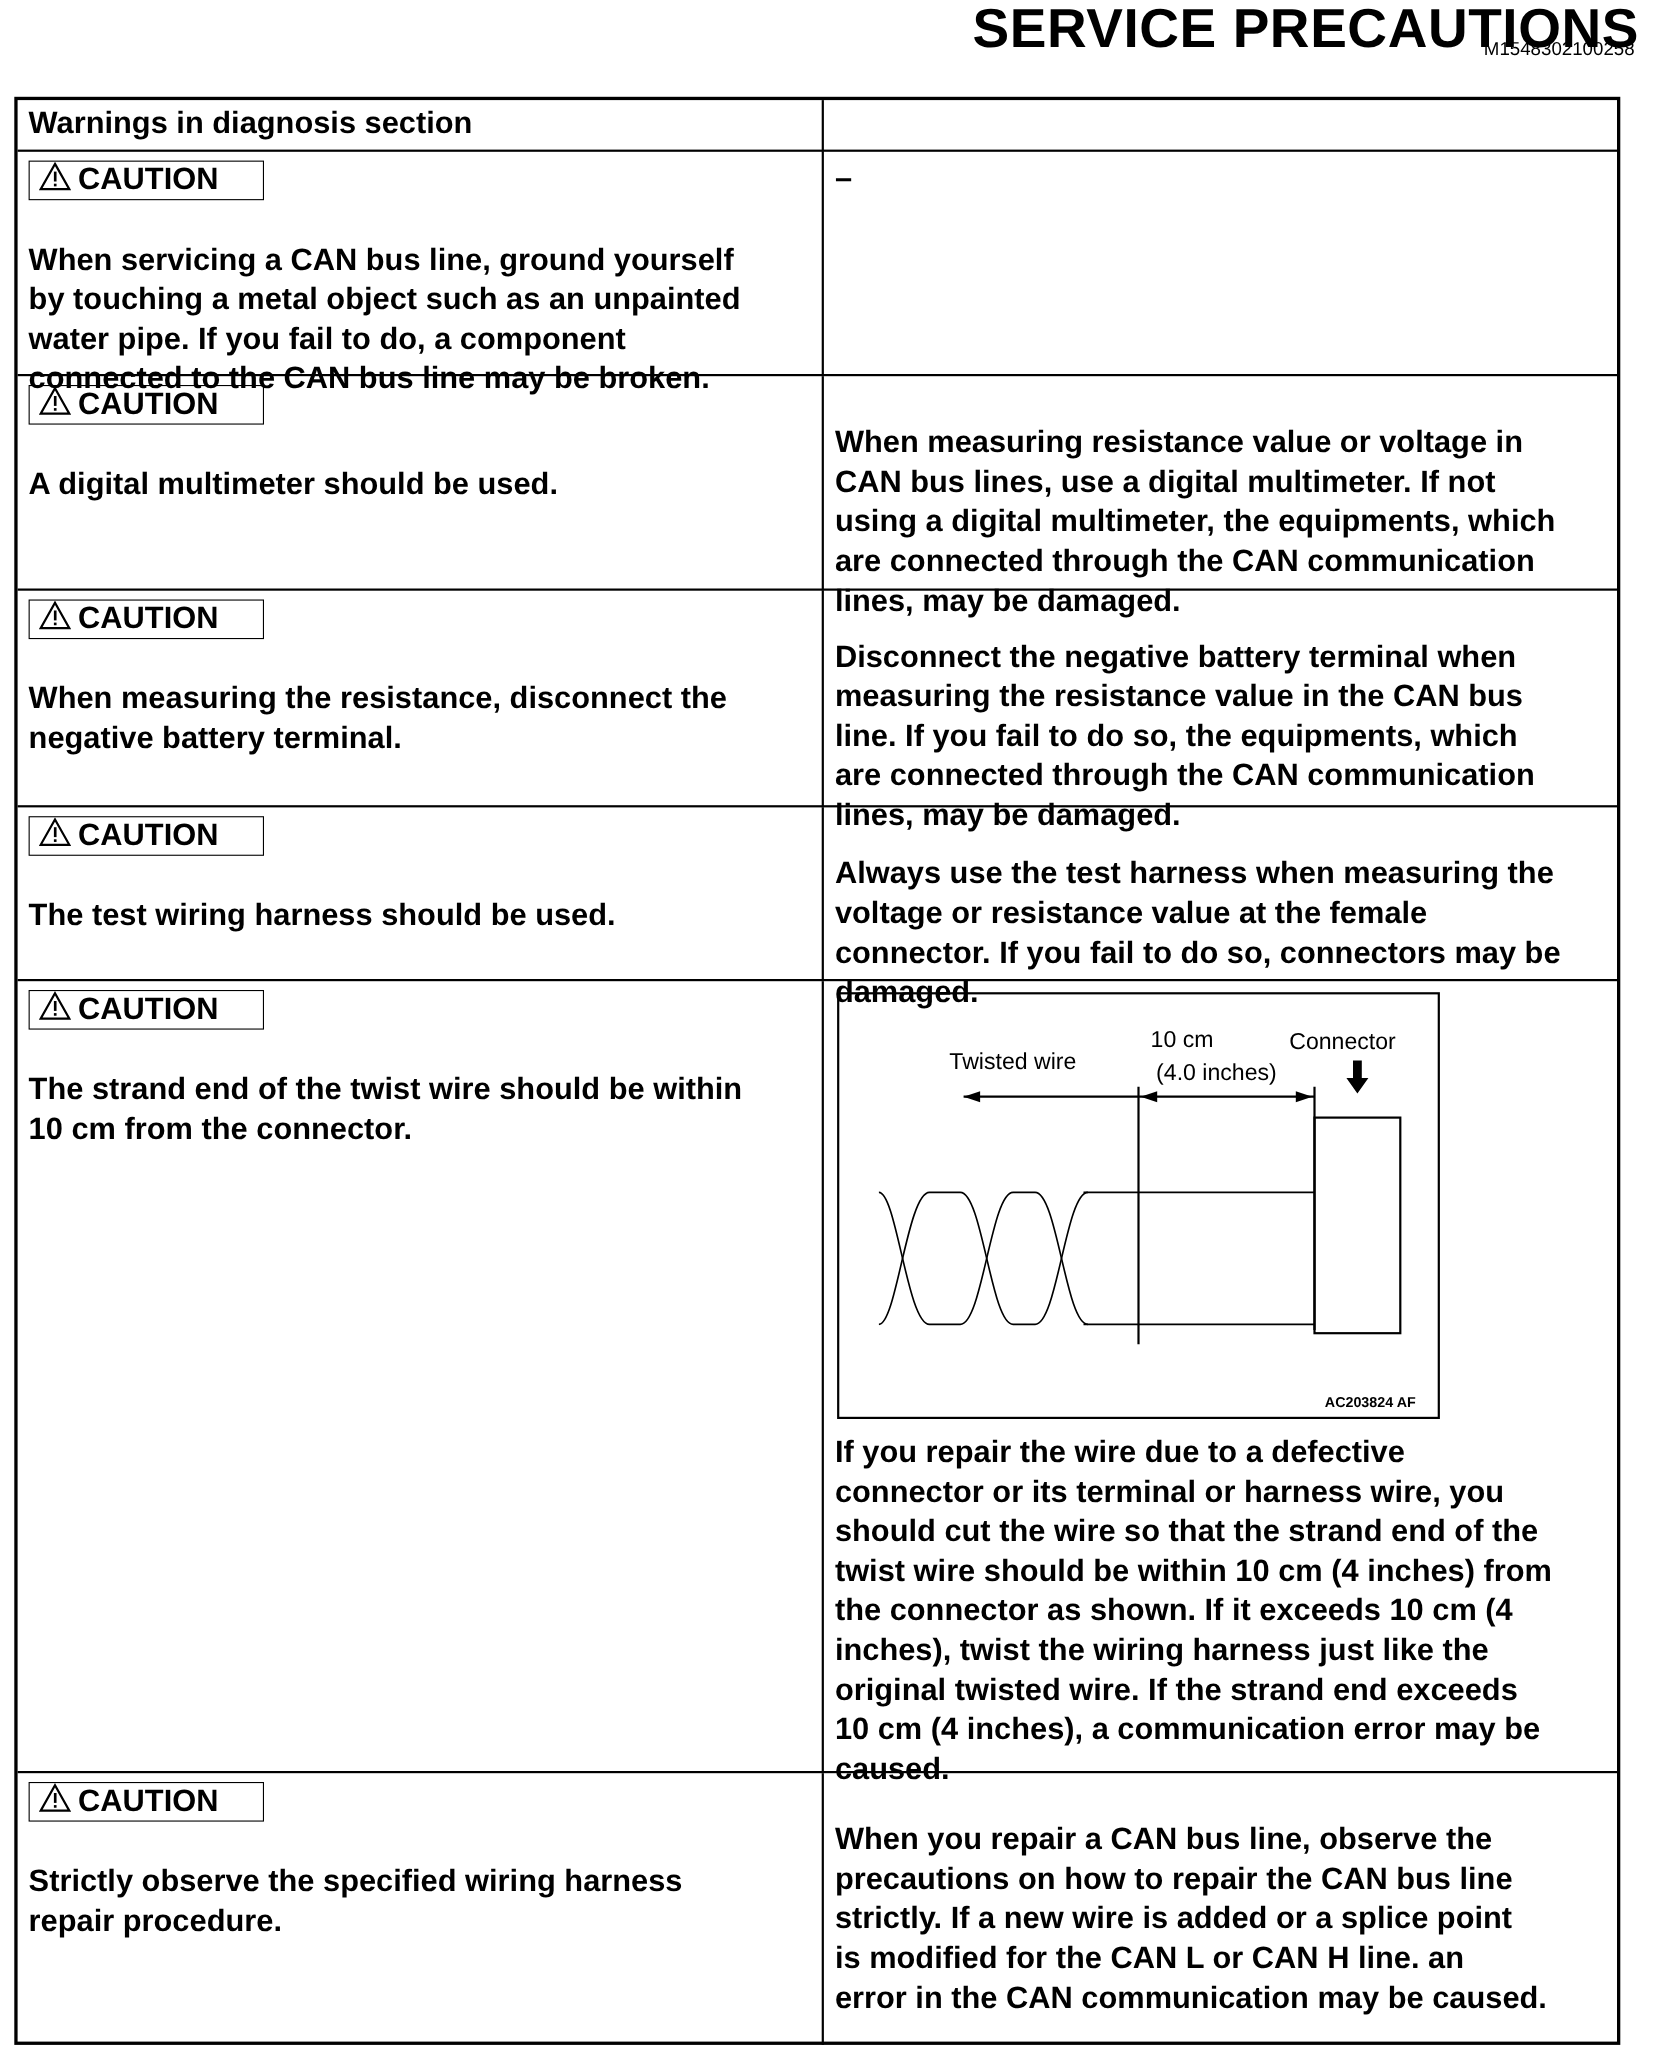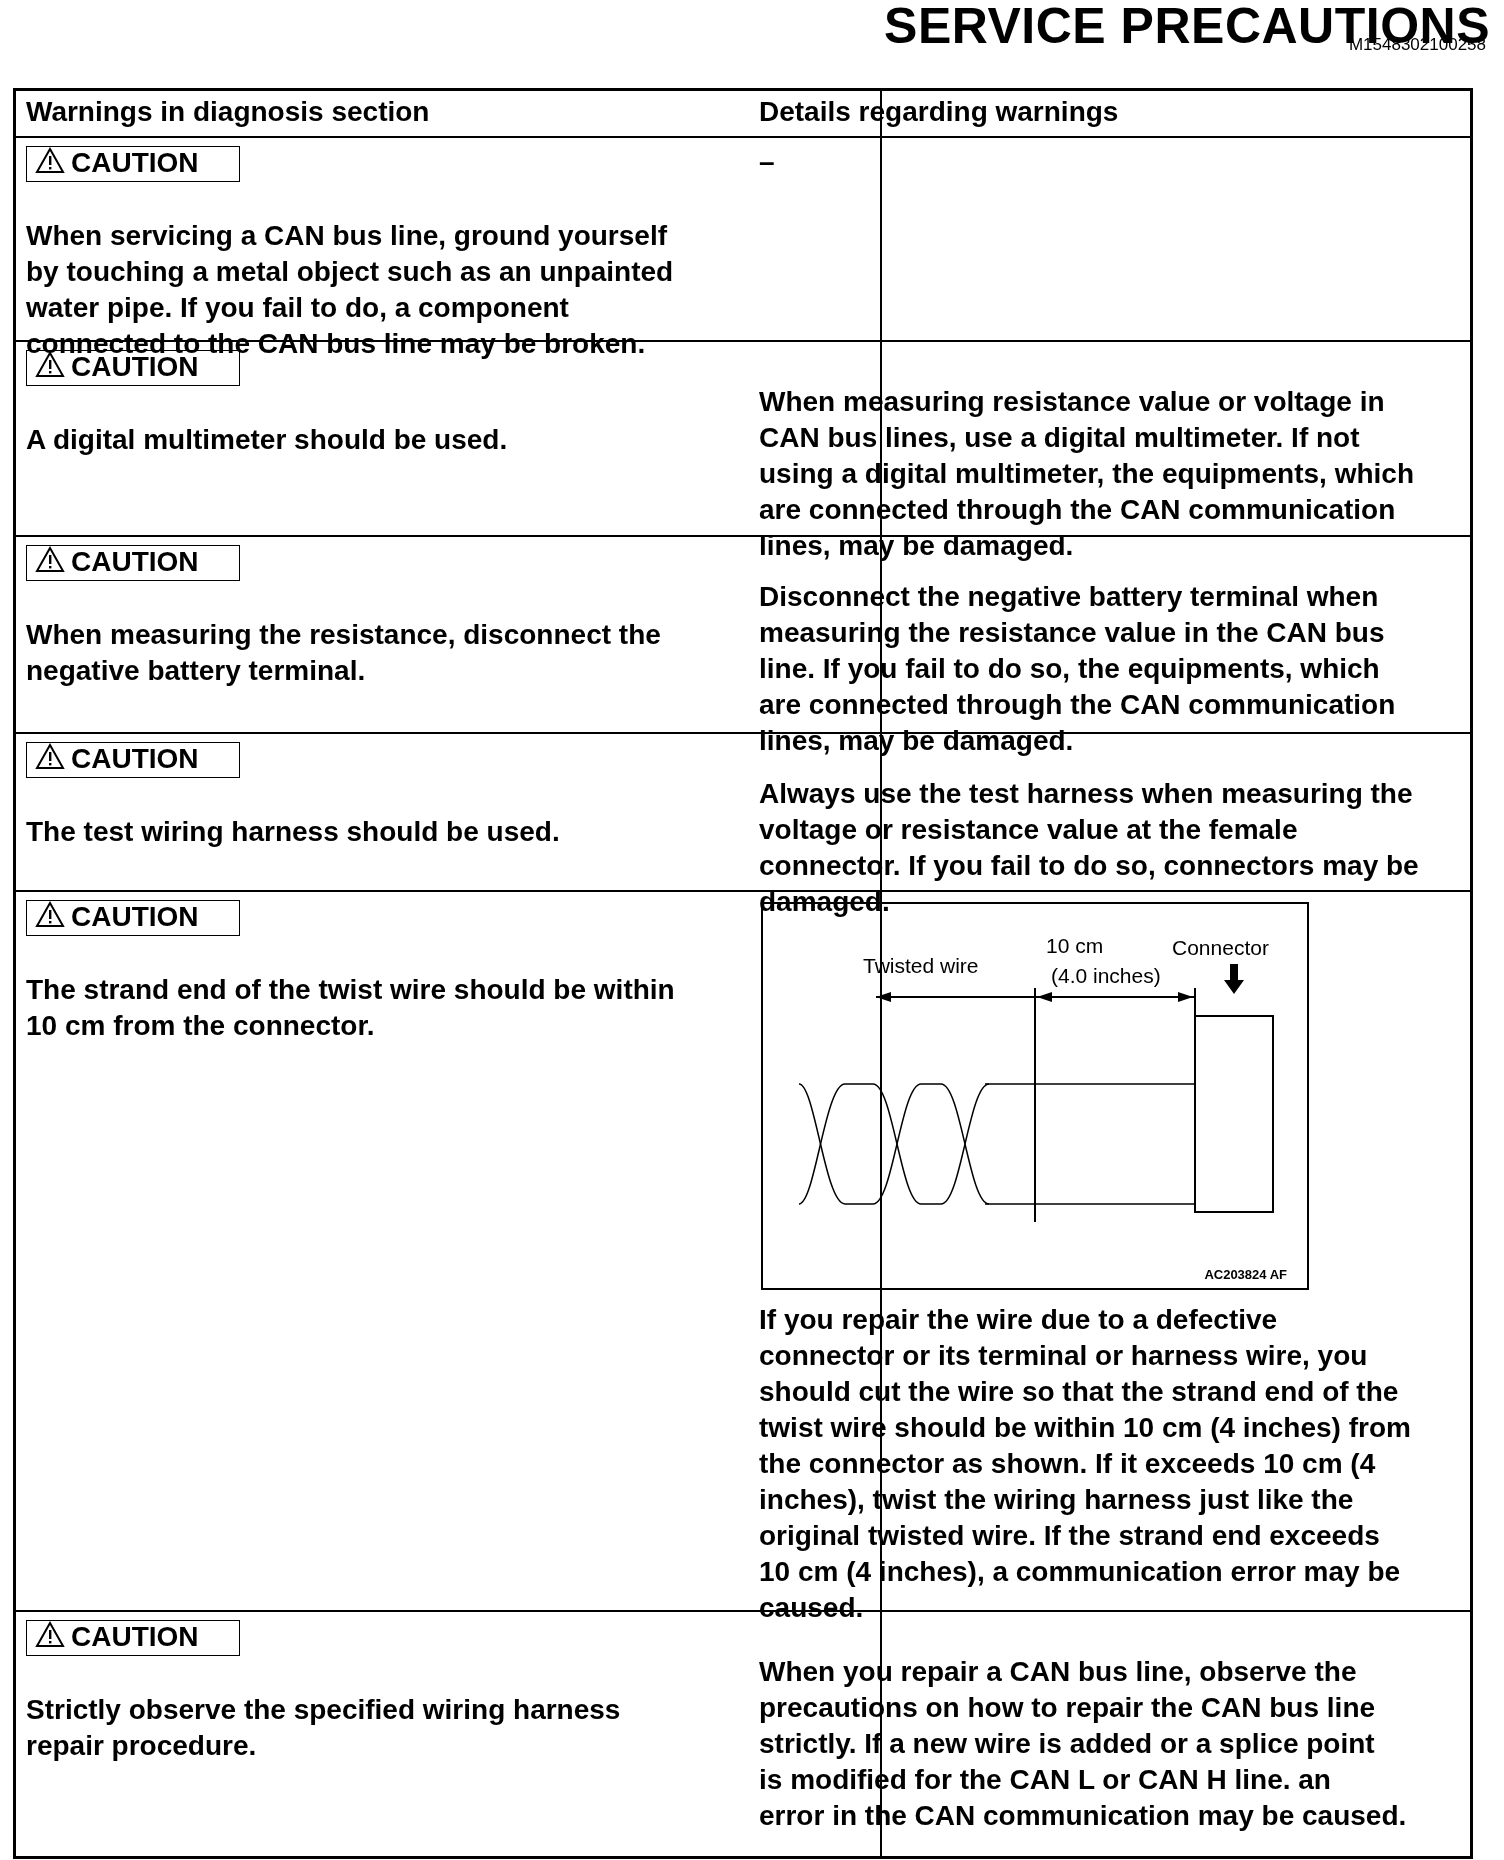--- a/index.html
+++ b/index.html
@@ -6,21 +6,21 @@
   body { width:1504px; height:1860px; position:relative; overflow:hidden;
          font-family:"Liberation Sans", sans-serif; color:#000; }
   .title { position:absolute; left:0; width:1490px; top:0; text-align:right;
            font-weight:bold; font-size:50px; line-height:52px; letter-spacing:0.5px; }
   .docid { position:absolute; right:18px; top:35px; font-size:17px; line-height:20px; }
   .tbl { position:absolute; left:13px; top:88px; width:1460px; height:1771px;
          border:3px solid #000; box-sizing:border-box; }
   .row { position:absolute; left:0; width:100%; box-sizing:border-box; border-top:2px solid #000; }
   .row.first { border-top:none; }
   .cell { position:absolute; top:0; bottom:0; box-sizing:border-box; }
-  .cell.left { left:0; width:866px; border-right:2px solid #000; padding:8px 10px; }
+  .cell.left { left:0; width:733px; border-right:2px solid #000; padding:8px 10px; }
   .cell.right { left:733px; right:0; padding:6px 10px 6px 10px; }
   .hdr { font-weight:bold; font-size:28px; line-height:30px; }
   .caution { display:inline-flex; align-items:flex-start; border:1.5px solid #000; height:36px;
              width:214px; box-sizing:border-box; padding-left:8px; font-weight:bold; font-size:28px; }
   .caution svg { width:30px; height:27px; margin-right:6px; }
   .txt { font-weight:bold; font-size:28px; line-height:36px; white-space:pre-line;margin-top:36px; }
   .dash { font-weight:bold; font-size:28px; line-height:36px; }
   .diagram { position:relative; width:548px; height:388px; border:2px solid #000; box-sizing:border-box;
              margin-top:4px; margin-left:12px; }
   .diagram svg { position:absolute; left:0; top:0; }
@@ -30,21 +30,20 @@
 </head>
 <body>
 
 <div class="title">SERVICE PRECAUTIONS</div>
 <div class="docid">M1548302100258</div>
 
 <div class="tbl">
 
   <div class="row first" style="top:0;height:47px;">
     <div class="cell left hdr" style="padding-top:6px;">Warnings in diagnosis section</div>
-    <div class="cell right hdr" style="padding-top:6px;">Details regarding warnings</div>
   </div>
 
   <div class="row" style="top:45px;height:206px;">
     <div class="cell left">
       <div class="caution">
         <svg viewBox="0 0 30 27">
             <path d="M15 2 L28 25 L2 25 Z" fill="none" stroke="#000" stroke-width="2"></path>
             <rect x="14" y="9" width="2.4" height="9" fill="#000"></rect>
             <rect x="14" y="20" width="2.4" height="2.4" fill="#000"></rect>
           </svg>

